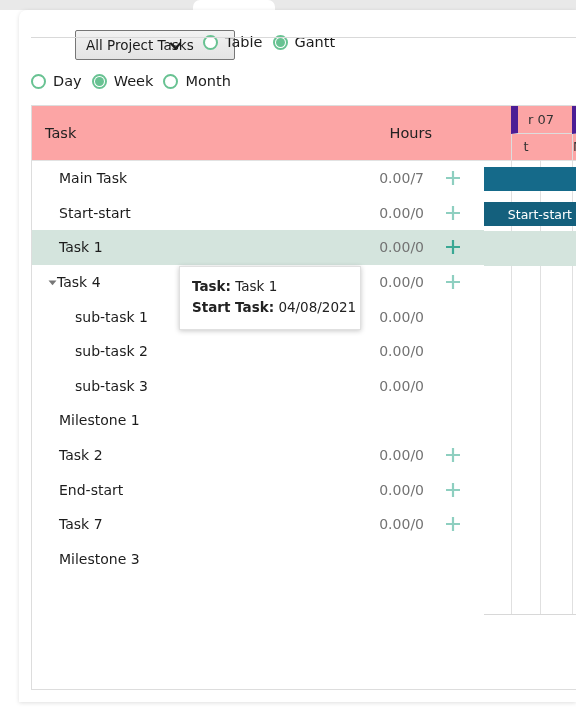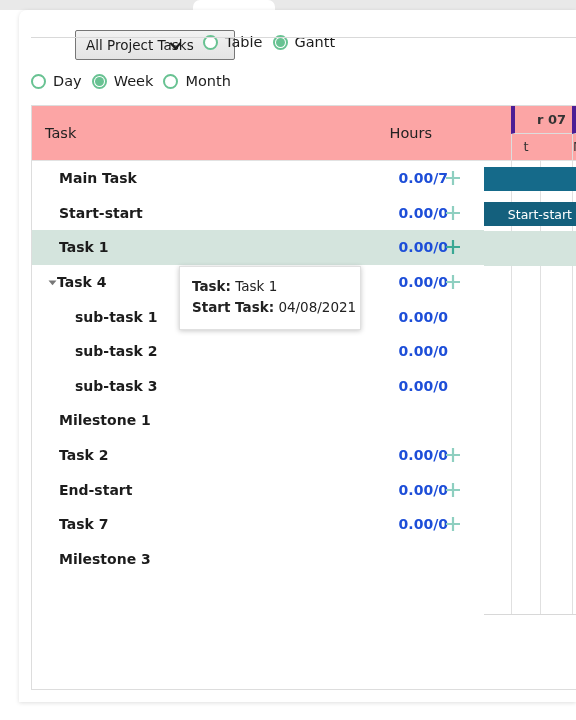--- a/index.html
+++ b/index.html
@@ -191,39 +191,38 @@
     width: 452px;
     height: 530px;
   }
   .task-row {
     position: relative;
     height: 34.6px;
     width: 452px;
     display: flex;
     align-items: center;
     box-sizing: border-box;
-    font-weight: bold;
   }
   .task-row.selected { background: #d4e4dd; }
   .task-name {
     position: absolute;
     font-size: 14px;
     color: #1c1c1c;
     white-space: nowrap;
   }
   .task-name.lvl1 { left: 27px; }
   .task-name.lvl1b { left: 25px; }
   .task-name.lvl2 { left: 43px; }
   .task-hours {
     position: absolute;
-    left: 346px;
+    left: 322px;
     width: 70px;
     text-align: right;
     font-size: 14px;
-    color: #1d4ed8;
+    color: #737373;
   }
   .task-add {
     position: absolute;
     left: 452px;
     width: 22px;
     height: 22px;
     margin-left: -42px;
     display: flex;
     align-items: center;
     justify-content: center;
@@ -253,29 +252,28 @@
     position: absolute;
     top: 0; left: 0;
     width: 93px;
     height: 55px;
   }
   .gantt-hdr-month {
     position: absolute;
     top: 0;
     height: 28px;
     box-sizing: border-box;
-    border-left: 4px solid #4c1d95;
+    border-left: 7px solid #4c1d95;
     border-bottom: 1px solid #dddddd;
     font-size: 13px;
     color: #333333;
     line-height: 27px;
-    padding-left: 22px;
-    white-space: nowrap;
-    overflow: hidden;
-    font-weight: bold;
+    padding-left: 10px;
+    white-space: nowrap;
+    overflow: hidden;
   }
   .gantt-hdr-day {
     position: absolute;
     top: 28px;
     height: 27px;
     box-sizing: border-box;
     border-left: 1px solid #dddddd;
     border-bottom: 1px solid #dddddd;
     font-size: 13px;
     color: #333333;

